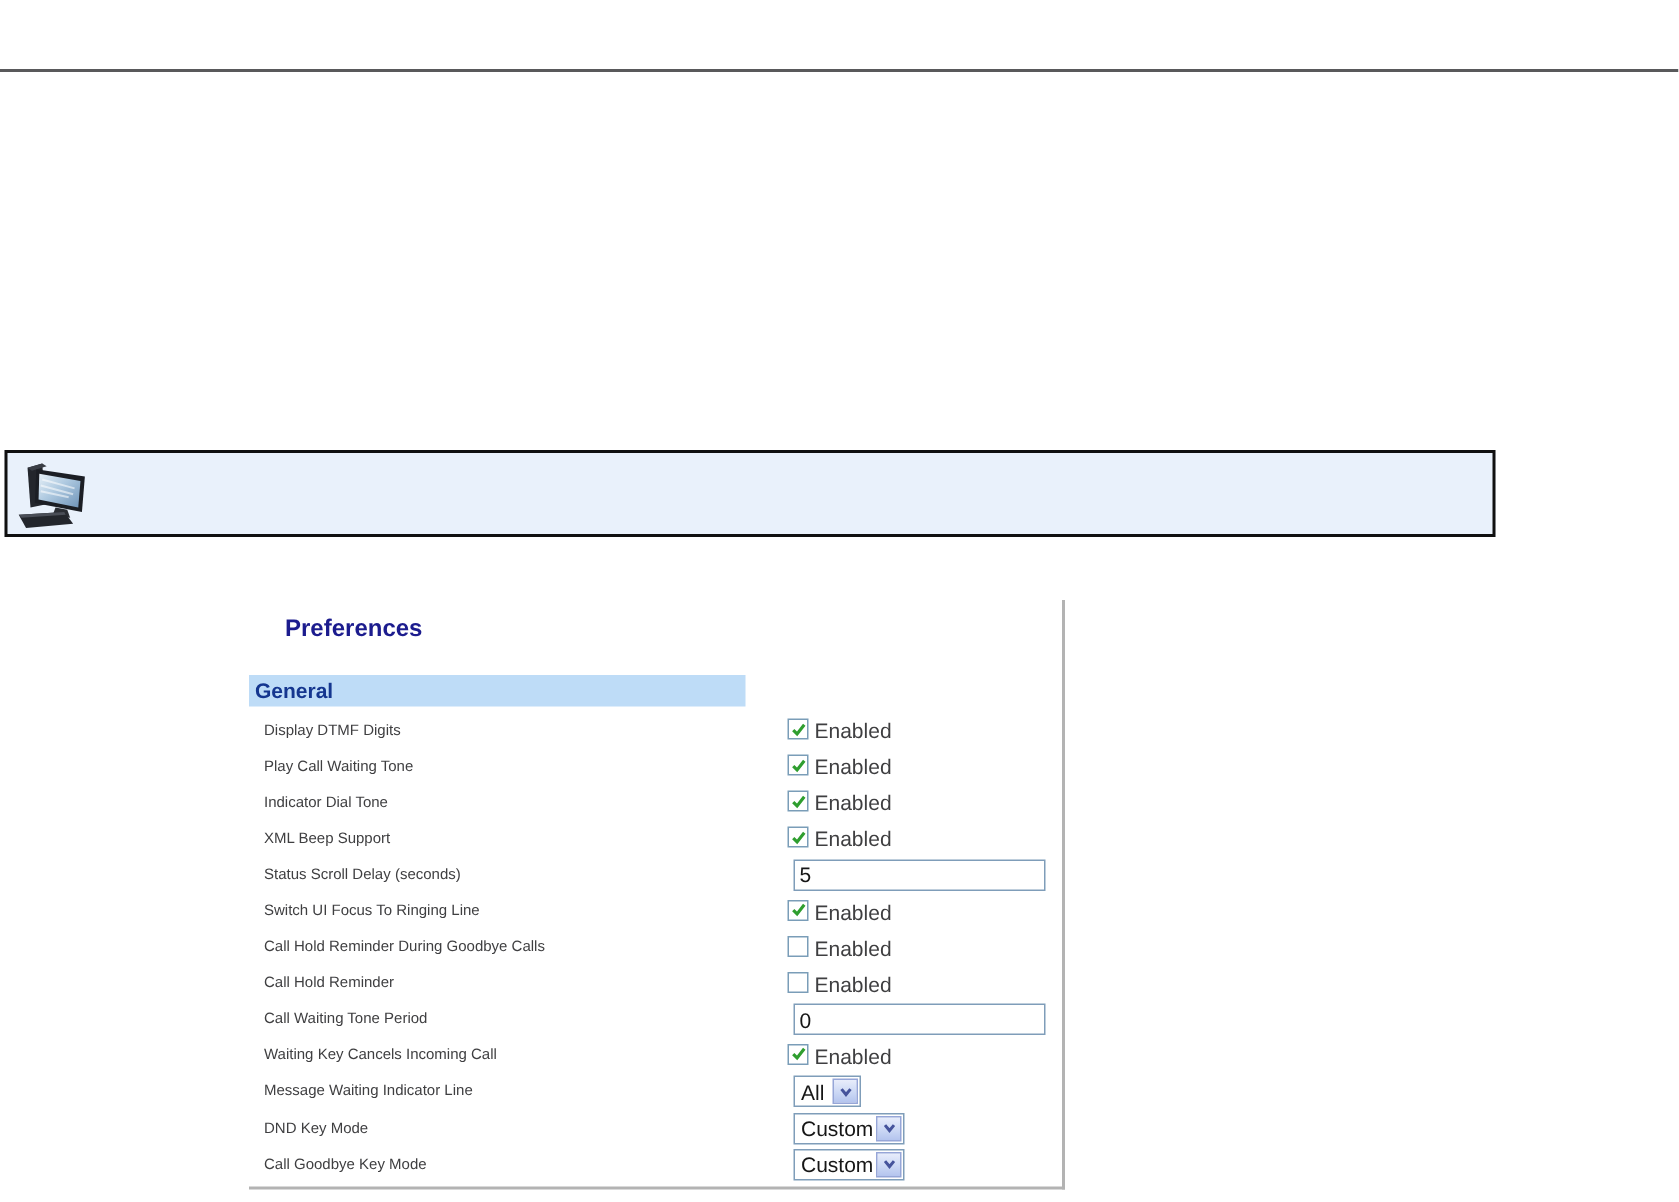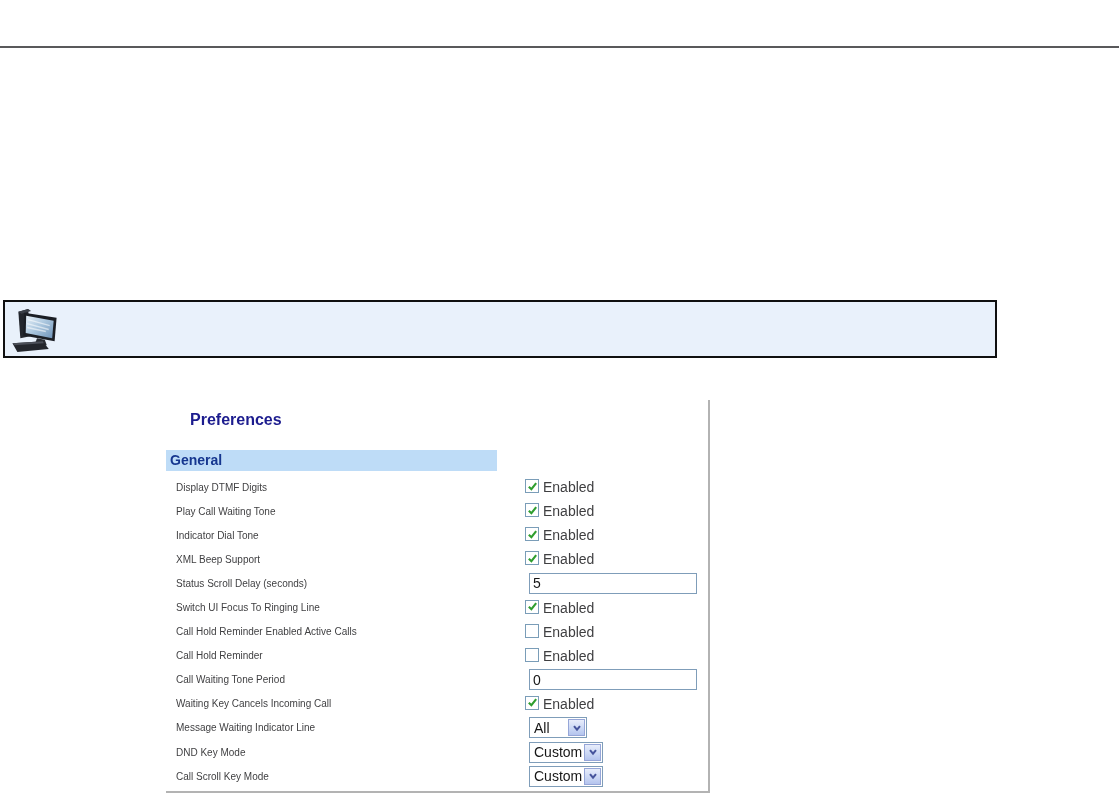--- a/index.html
+++ b/index.html
@@ -137,21 +137,21 @@
           <span class="checkbox" aria-checked="true">
             <svg viewBox="0 0 12 12">
               <path d="M2 6.2 L4.8 9 L10 2.4" fill="none" stroke="#2f9e2f" stroke-width="2.3"></path>
             </svg>
           </span>
           <span class="enabled-label">Enabled</span>
         </span>
   </div>
 
   <div class="row">
-    <span class="row-label">Call Hold Reminder Enabled Active Calls</span>
+    <span class="row-label">Call Hold Reminder During Goodbye Calls</span>
     <span class="row-control">
           <span class="checkbox" aria-checked="false"></span>
           <span class="enabled-label">Enabled</span>
         </span>
   </div>
 
   <div class="row">
     <span class="row-label">Call Hold Reminder</span>
     <span class="row-control">
           <span class="checkbox" aria-checked="false"></span>
@@ -174,21 +174,21 @@
               <path d="M2 6.2 L4.8 9 L10 2.4" fill="none" stroke="#2f9e2f" stroke-width="2.3"></path>
             </svg>
           </span>
           <span class="enabled-label">Enabled</span>
         </span>
   </div>
 
   <div class="row">
     <span class="row-label">Message Waiting Indicator Line</span>
     <span class="row-control">
-          <span class="select" style="width: 58px;">
+          <span class="select" style="width: 45px;">
             <span class="select-value">All</span>
             <span class="select-arrow">
               <svg viewBox="0 0 10 10">
                 <path d="M2 3.1 L5 6.7 L8 3.1" fill="none" stroke="#46549c" stroke-width="2"></path>
               </svg>
             </span>
           </span>
         </span>
   </div>
 
@@ -200,21 +200,21 @@
             <span class="select-arrow">
               <svg viewBox="0 0 10 10">
                 <path d="M2 3.1 L5 6.7 L8 3.1" fill="none" stroke="#46549c" stroke-width="2"></path>
               </svg>
             </span>
           </span>
         </span>
   </div>
 
   <div class="row">
-    <span class="row-label">Call Scroll Key Mode</span>
+    <span class="row-label">Call Goodbye Key Mode</span>
     <span class="row-control">
           <span class="select" style="width: 74px;">
             <span class="select-value">Custom</span>
             <span class="select-arrow">
               <svg viewBox="0 0 10 10">
                 <path d="M2 3.1 L5 6.7 L8 3.1" fill="none" stroke="#46549c" stroke-width="2"></path>
               </svg>
             </span>
           </span>
         </span>

